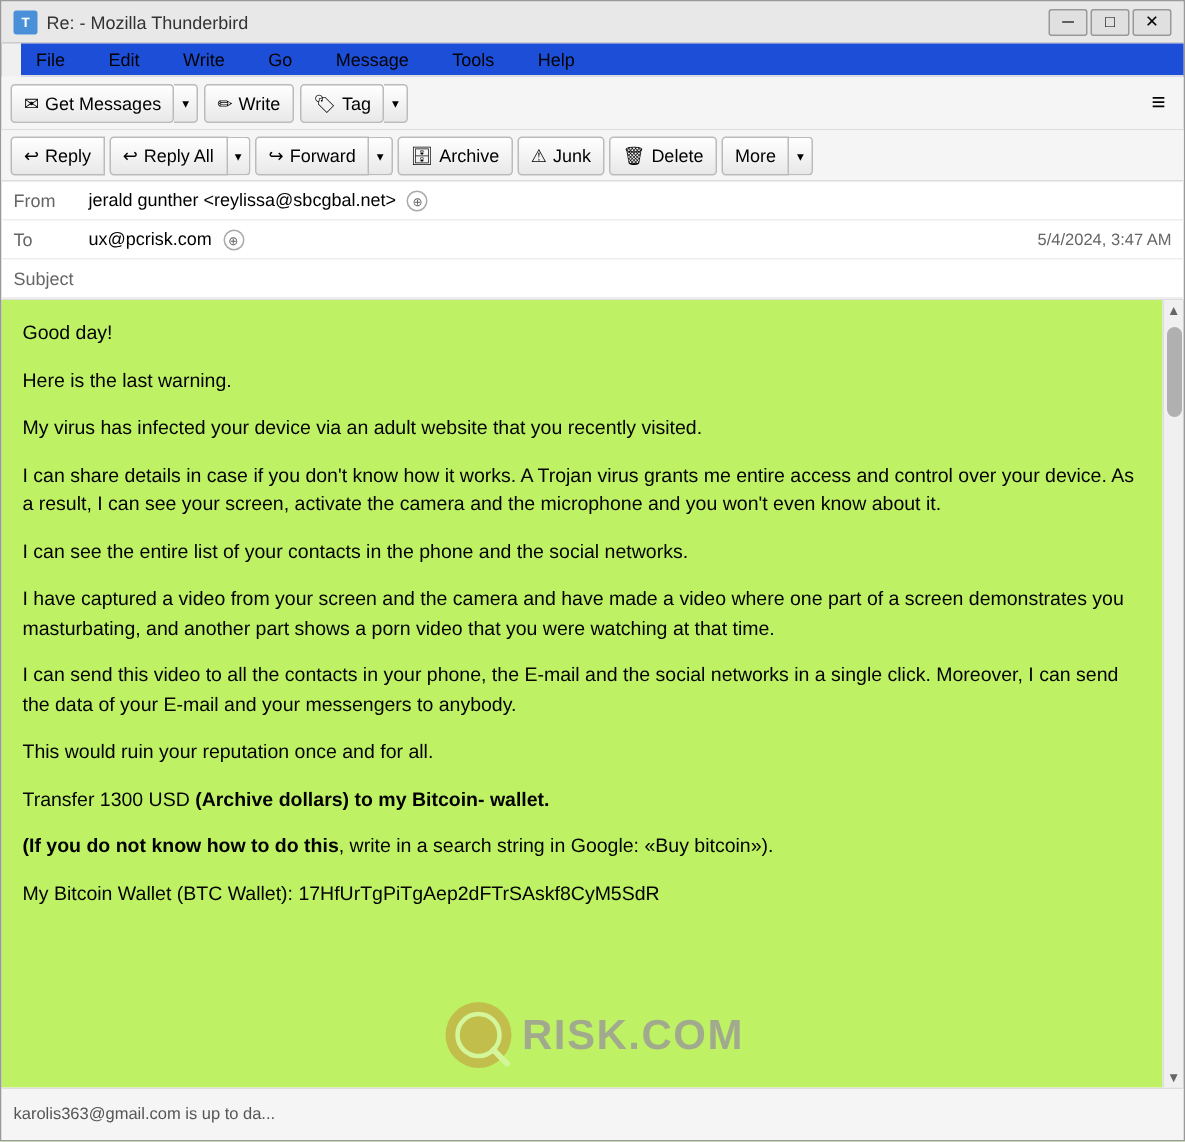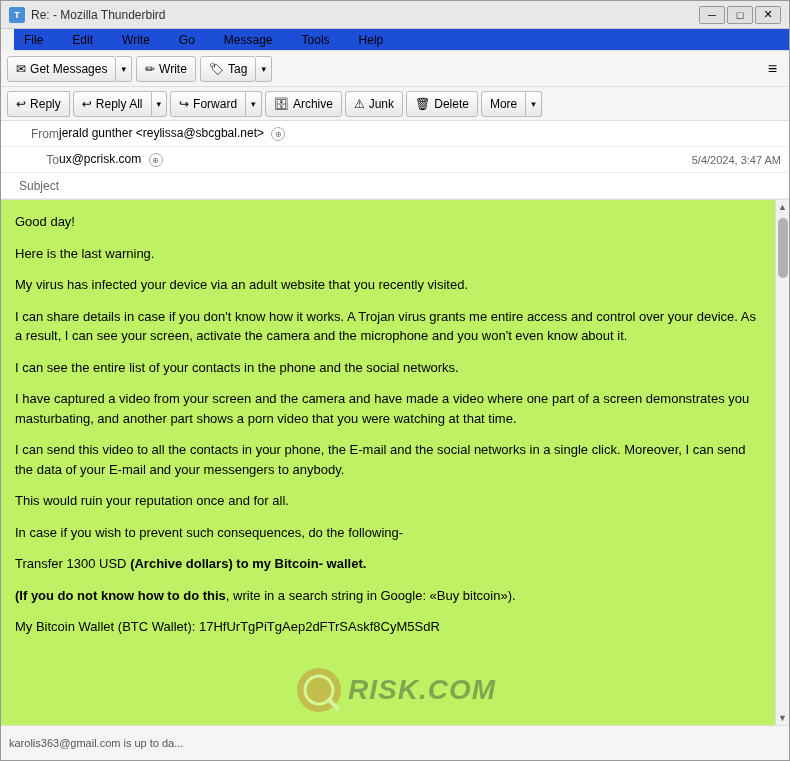--- a/index.html
+++ b/index.html
@@ -20,21 +20,21 @@
 
     
     .toolbar { background: #f5f5f5; padding: 4px 6px; display: flex; align-items: center; gap: 4px; border-bottom: 1px solid #ddd; height: 36px; }
     .tb-btn { display: flex; align-items: center; gap: 4px; padding: 3px 8px; border: 1px solid #bbb; background: linear-gradient(to bottom, #fff, #e8e8e8); border-radius: 3px; font-size: 12px; cursor: pointer; height: 26px; }
     .tb-spacer { flex: 1; }
     .tb-menu-icon { font-size: 16px; cursor: pointer; padding: 2px 6px; }
 
     
     .email-header { background: white; border-bottom: 1px solid #ddd; }
     .header-row { display: flex; align-items: center; padding: 3px 8px; border-bottom: 1px solid #eee; min-height: 26px; }
-    .header-label { color: #666; font-size: 12px; width: 50px; flex-shrink: 0; text-align: right; }
+    .header-label { color: #666; font-size: 12px; width: 50px; flex-shrink: 0; }
     .header-value { font-size: 12px; flex: 1; }
     .header-meta { font-size: 11px; color: #666; margin-left: auto; }
     .contact-icon { display: inline-flex; align-items: center; justify-content: center; width: 14px; height: 14px; border: 1px solid #aaa; border-radius: 50%; font-size: 8px; margin-left: 4px; color: #666; cursor: pointer; }
     .subject-badge { display: inline-block; background: #e0e0e0; border: 1px solid #bbb; border-radius: 2px; padding: 0 4px; font-size: 11px; color: #555; }
 
     
     .action-bar { background: #f5f5f5; padding: 3px 6px; display: flex; align-items: center; gap: 3px; border-bottom: 1px solid #ddd; height: 34px; }
     .action-btn { display: flex; align-items: center; gap: 4px; padding: 3px 8px; border: 1px solid #bbb; background: linear-gradient(to bottom, #fff, #e8e8e8); border-radius: 3px; font-size: 12px; cursor: pointer; height: 26px; white-space: nowrap; }
     .action-btn-arrow { display: flex; align-items: center; padding: 3px 5px; border: 1px solid #bbb; background: linear-gradient(to bottom, #fff, #e8e8e8); border-radius: 0 3px 3px 0; border-left: none; font-size: 9px; cursor: pointer; height: 26px; }
     .action-btn-with-arrow { display: flex; }
@@ -47,21 +47,21 @@
     .scrollbar-thumb { margin: 2px auto; width: 10px; background: #b0b0b0; border-radius: 5px; cursor: pointer; }
     .scrollbar-arrow { text-align: center; font-size: 9px; color: #666; padding: 2px 0; cursor: pointer; }
 
     
     .status-bar { background: #f5f5f5; border-top: 1px solid #ddd; padding: 2px 8px; font-size: 11px; color: #555; display: flex; align-items: center; height: 35px; }
 
     
     .watermark { position: absolute; bottom: 10px; left: 50%; transform: translateX(-50%); opacity: 0.35; pointer-events: none; z-index: 10; }
     .watermark-inner { display: flex; align-items: center; gap: 4px; }
     .watermark-icon { width: 50px; height: 50px; }
-    .watermark-text { font-size: 28px; font-weight: bold; color: #0f172a; font-style: italic; letter-spacing: 1px; }
+    .watermark-text { font-size: 28px; font-weight: bold; color: #6d28d9; letter-spacing: 1px; }
 
     .email-para { margin-bottom: 12px; }
     .bold-text { font-weight: bold; }
   </style>
 </head>
 <body>
 
 <div class="window">
 
   <div class="title-bar">
@@ -177,21 +177,20 @@
   <div class="email-content-wrapper">
     <div class="email-content">
       <p class="email-para">Good day!</p>
       <p class="email-para">Here is the last warning.</p>
       <p class="email-para">My virus has infected your device via an adult website that you recently visited.</p>
       <p class="email-para">I can share details in case if you don't know how it works. A Trojan virus grants me entire access and control over your device. As a result, I can see your screen, activate the camera and the microphone and you won't even know about it.</p>
       <p class="email-para">I can see the entire list of your contacts in the phone and the social networks.</p>
       <p class="email-para">I have captured a video from your screen and the camera and have made a video where one part of a screen demonstrates you masturbating, and another part shows a porn video that you were watching at that time.</p>
       <p class="email-para">I can send this video to all the contacts in your phone, the E-mail and the social networks in a single click. Moreover, I can send the data of your E-mail and your messengers to anybody.</p>
       <p class="email-para">This would ruin your reputation once and for all.</p>
-      <p class="email-para">In case if you wish to prevent such consequences, do the following-</p>
       <p class="email-para">Transfer 1300 USD <span class="bold-text">(Archive dollars) to my Bitcoin- wallet.</span></p>
       <p class="email-para"><span class="bold-text">(If you do not know how to do this</span>, write in a search string in Google: «Buy bitcoin»).</p>
       <p class="email-para">My Bitcoin Wallet (BTC Wallet): 17HfUrTgPiTgAep2dFTrSAskf8CyM5SdR</p>
     </div>
     <div class="scrollbar">
       <div class="scrollbar-arrow">▲</div>
       <div style="flex:1; position:relative;">
         <div class="scrollbar-thumb" style="height:60px; margin-top:4px;"></div>
       </div>
       <div class="scrollbar-arrow">▼</div>

